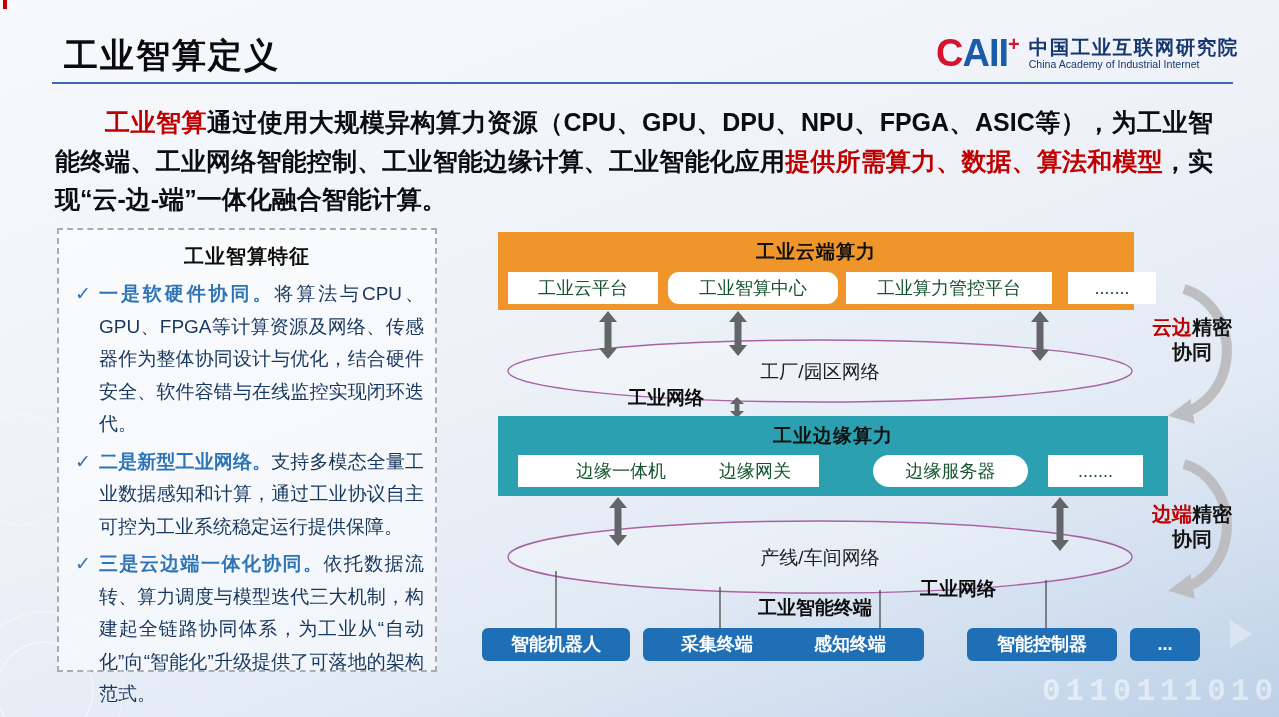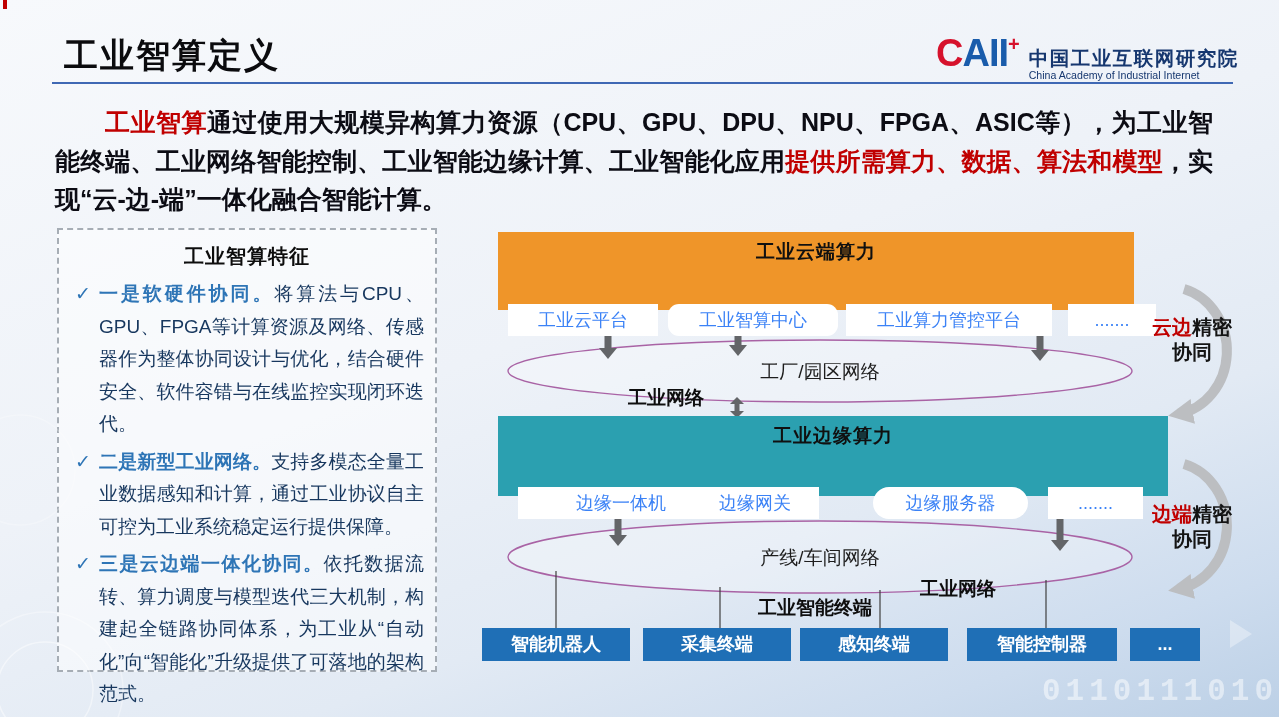--- a/index.html
+++ b/index.html
@@ -15,21 +15,21 @@
   .corner-mark{position:absolute;left:3px;top:0;width:4px;height:9px;background:#c00000;}
   .page-title{
     position:absolute;left:64px;top:33px;font-size:34px;font-weight:700;color:#0b0b0e;letter-spacing:2px;
   }
   .header-rule{position:absolute;left:52px;top:82px;width:1181px;border-top:2px solid #3f68b4;}
   .logo{position:absolute;left:936px;top:35px;display:flex;align-items:flex-start;}
   .logo-mark{font-size:38px;line-height:36px;font-weight:800;letter-spacing:-1px;}
   .logo-mark .c{color:#d6122c;}
   .logo-mark .aii{color:#1a5cab;}
   .logo-mark .plus{color:#d6122c;font-size:20px;vertical-align:top;line-height:18px;}
-  .logo-text{margin-left:10px;padding-top:1px;margin-top:11px;}
+  .logo-text{margin-left:10px;padding-top:1px;}
   .logo-cn{font-size:19.5px;font-weight:700;color:#16376f;letter-spacing:1.5px;line-height:22px;}
   .logo-en{font-size:10.6px;font-weight:400;color:#16376f;line-height:13px;}
   
   .intro{
     position:absolute;left:55px;top:103px;width:1158px;
     font-size:25px;font-weight:700;line-height:38.5px;color:#0c0c14;
     text-align:justify;text-indent:2em;
   }
   .intro .red{color:#c00000;}
   
@@ -40,23 +40,23 @@
   .features-title{margin:13px 0 8px 0;text-align:center;font-size:20px;font-weight:700;color:#0d0d0d;letter-spacing:1px;}
   .features ul{margin:0;padding:0 11px 0 13px;list-style:none;}
   .features li{position:relative;padding-left:27px;font-size:19px;line-height:32.5px;color:#17375e;text-align:justify;margin-bottom:5px;}
   .check{position:absolute;left:3px;top:0;color:#2e75b6;font-weight:700;}
   .lead{color:#2e75b6;font-weight:700;}
   
   .layer{position:absolute;z-index:2;}
   .cloud-layer{left:498px;top:232px;width:636px;height:78px;background:#ef9529;}
   .edge-layer{left:498px;top:416px;width:670px;height:80px;background:#2ba0b0;}
   .layer-title{padding-top:7px;text-align:center;font-size:19px;font-weight:700;color:#101010;letter-spacing:1px;}
-  .wbox{position:absolute;background:#ffffff;height:32px;line-height:32px;text-align:center;font-size:18px;color:#3b82f6;z-index:2;margin-top:32px;}
+  .wbox{position:absolute;background:#ffffff;height:32px;line-height:32px;text-align:center;font-size:18px;color:#14532d;z-index:2;}
   .terminal{position:absolute;top:628px;height:33px;line-height:33px;background:#1f6fb6;color:#ffffff;
-    font-size:18px;font-weight:700;text-align:center;z-index:2;}
+    font-size:18px;font-weight:700;text-align:center;z-index:2;border-radius:6px;}
   .net-label{position:absolute;z-index:3;font-size:19px;font-weight:700;color:#0e0e0e;}
   .ellipse-label{position:absolute;z-index:3;width:320px;left:660px;text-align:center;font-size:19px;color:#1d1d1d;}
   .synergy{position:absolute;z-index:3;width:96px;text-align:center;font-size:20px;font-weight:700;color:#141414;line-height:25px;}
   .synergy .red{color:#c00000;}
   
   .connector-svg,.decor-svg{position:absolute;left:0;top:0;z-index:1;pointer-events:none;}
   .decor-binary{
     position:absolute;left:1042px;top:662px;z-index:0;font-size:31px;font-weight:700;
     color:rgba(255,255,255,0.5);letter-spacing:5px;font-family:"Liberation Mono","DejaVu Sans Mono",monospace;margin-top:12px;
   }
@@ -168,21 +168,21 @@
   <div class="wbox" style="left:691px;top:455px;width:128px;">边缘网关</div>
   <div class="wbox" style="left:873px;top:455px;width:155px;border-radius:16px;">边缘服务器</div>
   <div class="wbox" style="left:1048px;top:455px;width:95px;">.......</div>
 
   <div class="ellipse-label" style="top:545px;">产线/车间网络</div>
   <div class="net-label" style="left:920px;top:576px;">工业网络</div>
   <div class="net-label" style="left:758px;top:595px;">工业智能终端</div>
 
   <div class="terminal" style="left:482px;width:148px;">智能机器人</div>
   <div class="terminal" style="left:643px;width:148px;">采集终端</div>
-  <div class="terminal" style="left:800px;width:148px;text-align:center;">感知终端</div>
+  <div class="terminal" style="left:776px;width:148px;text-align:center;">感知终端</div>
   <div class="terminal" style="left:967px;width:150px;">智能控制器</div>
   <div class="terminal" style="left:1130px;width:70px;">...</div>
 
   <div class="synergy" style="left:1144px;top:315px;">
     <span class="red">云边</span><span>精密</span>
     <div>协同</div>
   </div>
   <div class="synergy" style="left:1144px;top:502px;">
     <span class="red">边端</span><span>精密</span>
     <div>协同</div>

